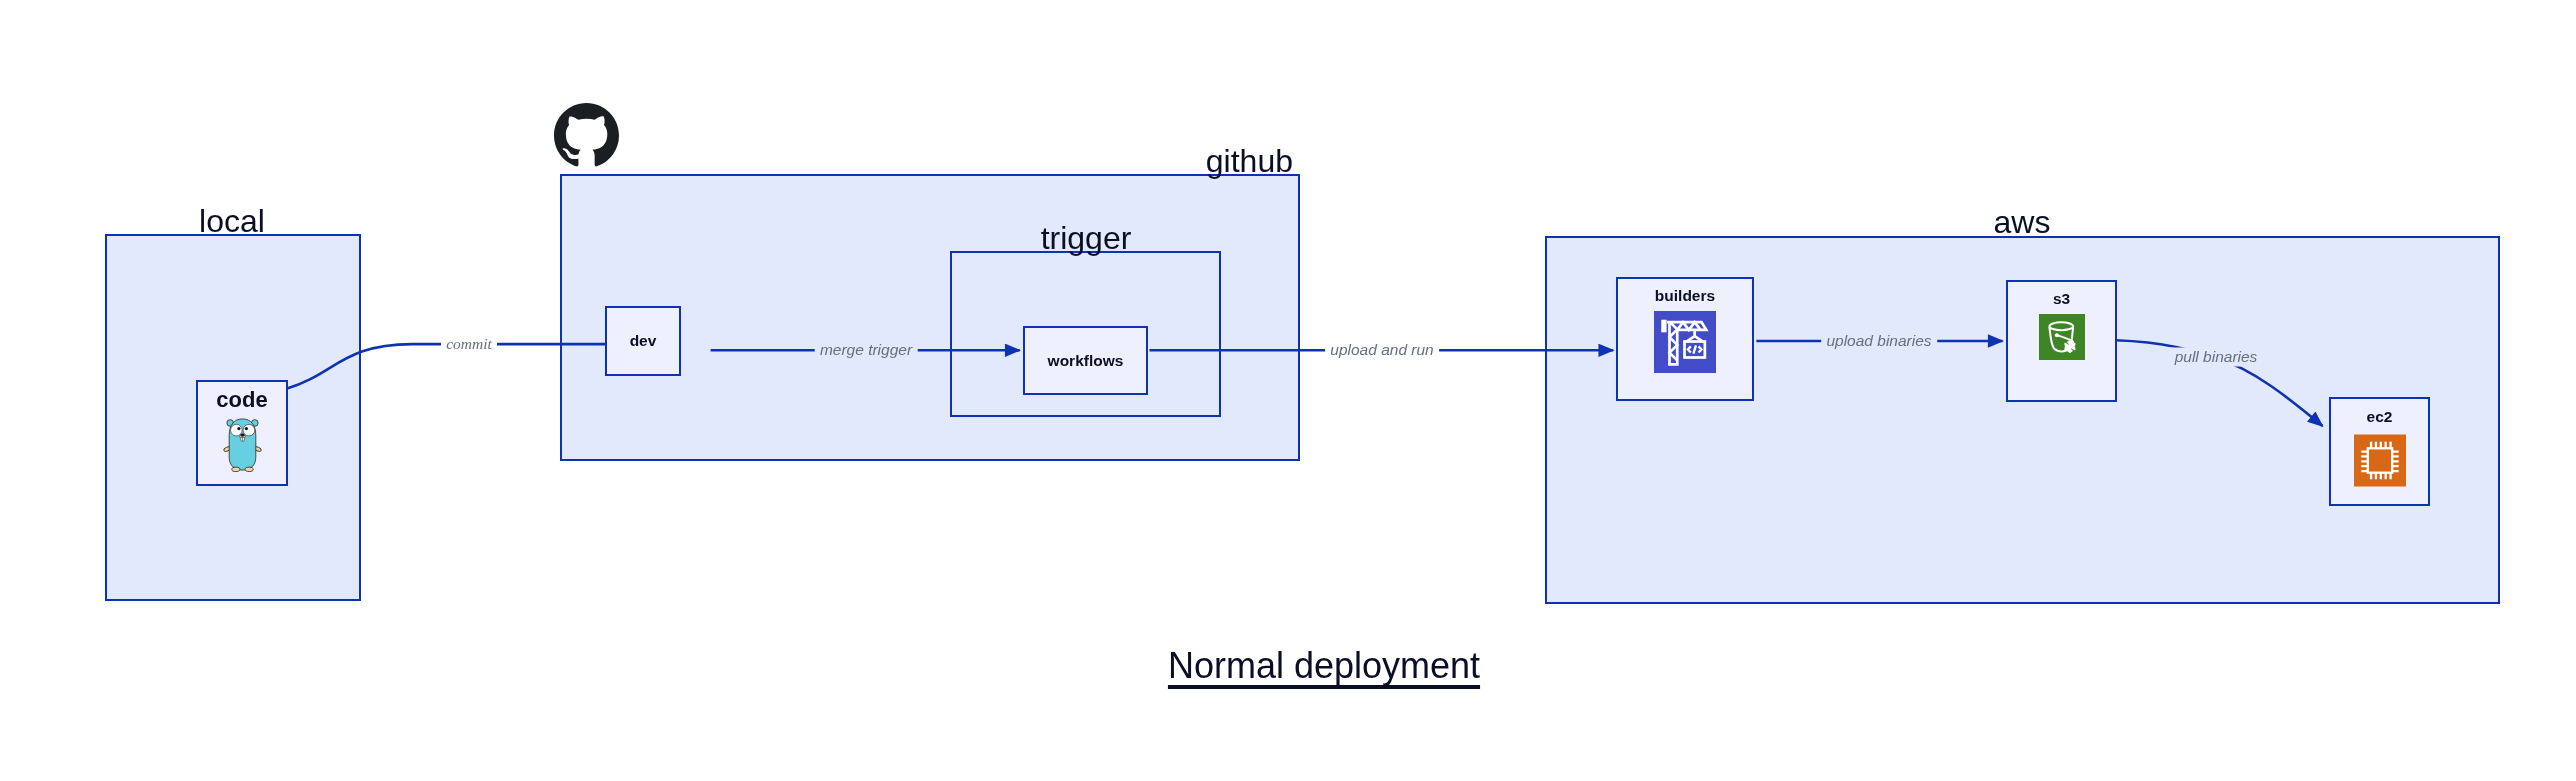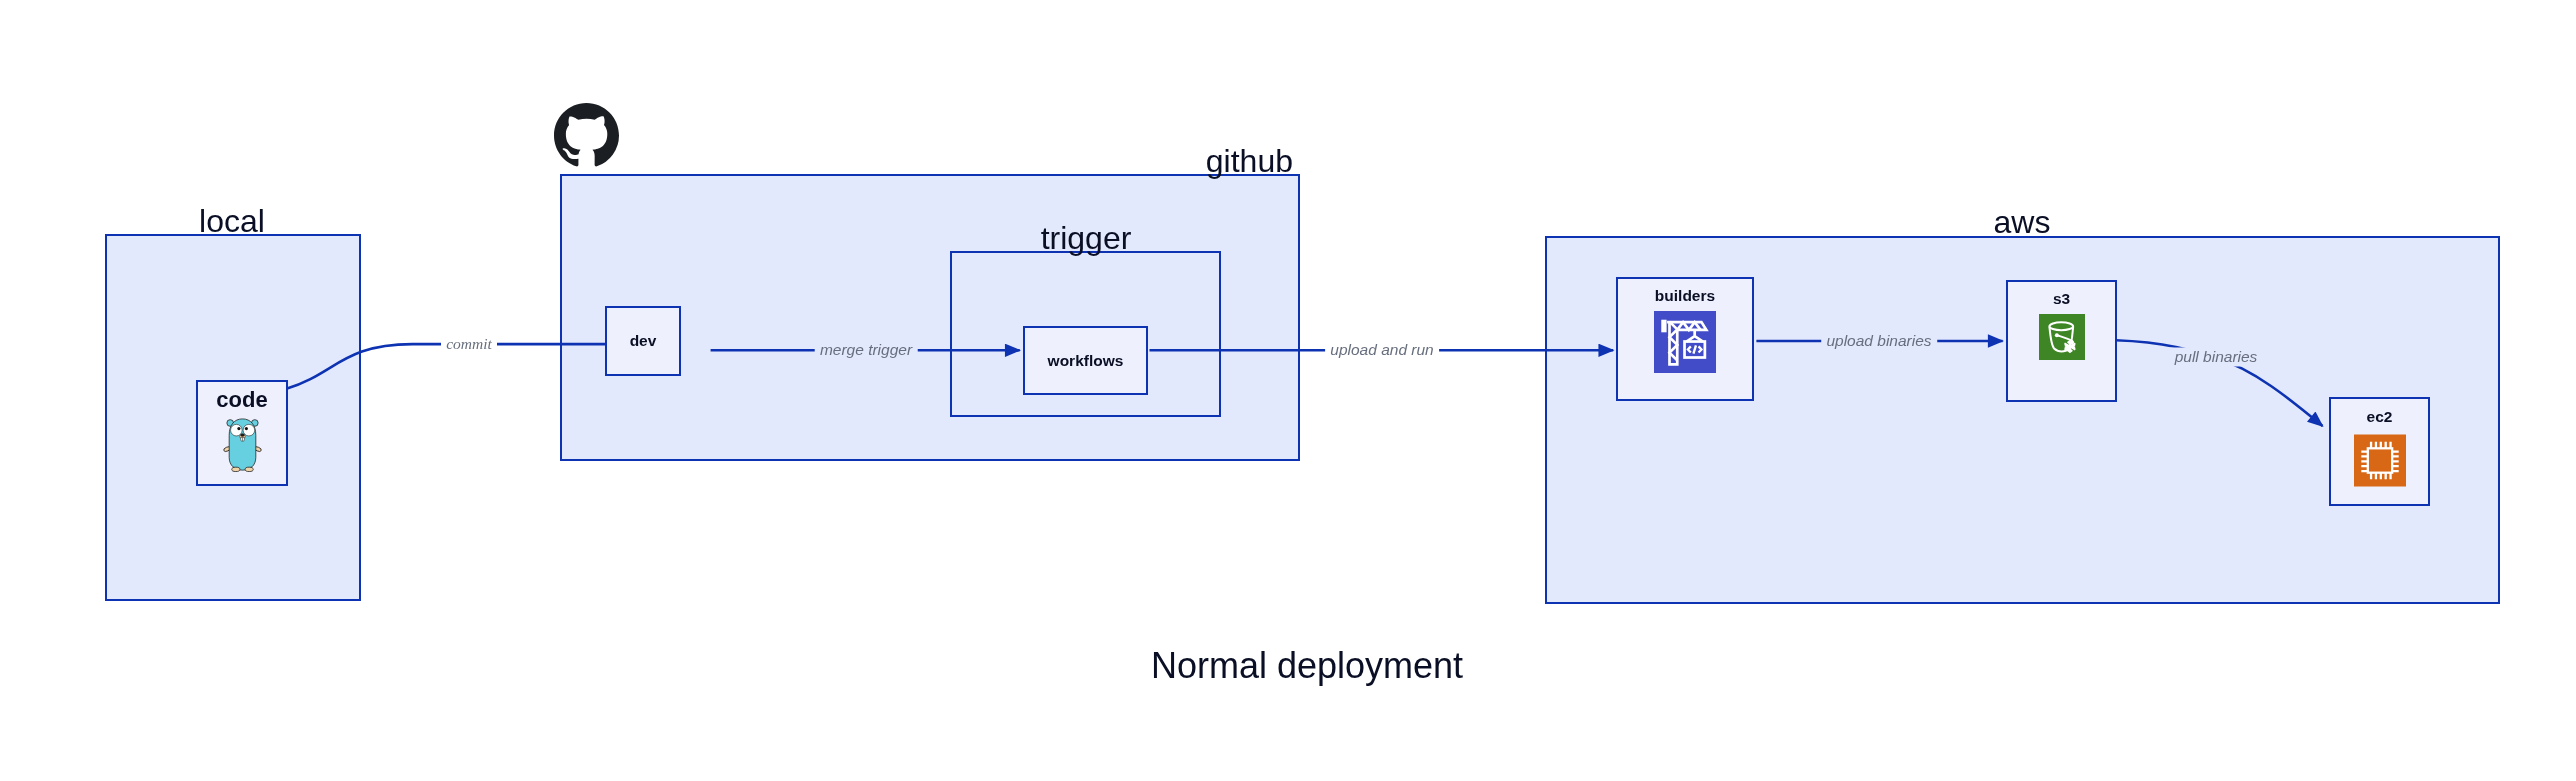--- a/index.html
+++ b/index.html
@@ -31,21 +31,21 @@
   .node-label{color:var(--text);font-weight:bold;font-size:15.5px;line-height:1;white-space:nowrap;}
 
   .edge-label{position:absolute;transform:translate(-50%,-50%);color:var(--edge_text);font-style:italic;font-size:15.5px;line-height:1.1;white-space:nowrap;padding:1px 5.2px;}
   .bg-white{background:var(--canvas);}
   .bg-container{background:var(--container_fill);}
 
   #edges-svg{position:absolute;left:0;top:0;width:2604px;height:781px;pointer-events:none;}
   .edge-path{stroke:var(--edge);stroke-width:5;fill:none;}
   .arrowhead{fill:var(--edge);}
 
-  .diagram-title{position:absolute;color:var(--text);font-size:36px;line-height:1;white-space:nowrap;transform:translateX(-50%);text-decoration-thickness:3.6px;text-underline-offset:7.2px;}
+  .diagram-title{position:absolute;color:var(--text);font-size:36px;line-height:1;white-space:nowrap;transform:translateX(-50%);text-decoration:underline;text-decoration-thickness:3.6px;text-underline-offset:7.2px;margin-left:17px;}
 
   .icon{display:block;}
   .white-line{stroke:#ffffff;fill:none;stroke-width:2.8;}
   .white-fill{fill:#ffffff;stroke:none;}
 </style>
 </head>
 <body>
 
 <div id="canvas">
 

